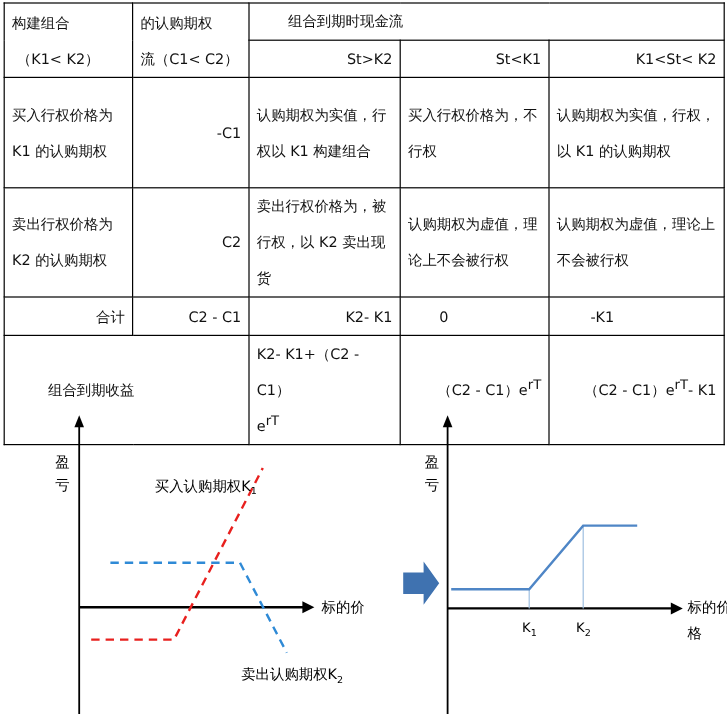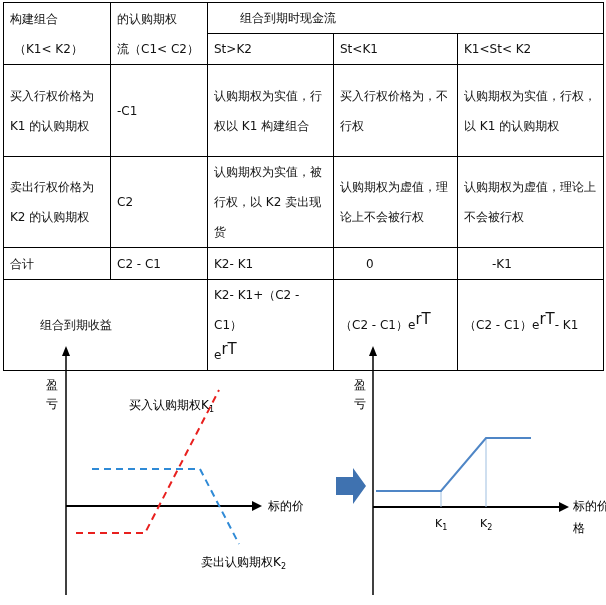--- a/index.html
+++ b/index.html
@@ -1,22 +1,22 @@
 <!DOCTYPE html>
 <html><head>
 <meta charset="utf-8">
 <style>
   html, body { margin:0; padding:0; background:#fff; }
   body { width:606px; height:605px; position:relative; overflow:hidden;
          font-family:"DejaVu Sans","Liberation Sans",sans-serif; color:#111; }
   table.opt { position:absolute; left:3px; top:2px; border-collapse:collapse; table-layout:fixed; font-size:12px; }
   table.opt td { border:1px solid #000; padding:0 6px; vertical-align:middle; line-height:30px; }
-  .c { text-align:left; }
+  .c { text-align:right; }
   .l { text-align:left; }
-  sup { font-size:15px; line-height:0; }
+  sup { font-size:11px; line-height:0; }
   .chart { position:absolute; }
   .chart text { font-family:"DejaVu Sans",sans-serif; }
 </style>
 </head>
 <body>
 
 <table class="opt">
   <colgroup>
     <col style="width:107px">
       <col style="width:97px">
@@ -44,21 +44,21 @@
   <tr style="height:92px">
     <td class="l">买入行权价格为 K1 的认购期权</td>
     <td class="c">-C1</td>
     <td class="l">认购期权为实值，行权以 K1 构建组合</td>
     <td class="l">买入行权价格为，不行权</td>
     <td class="l">认购期权为实值，行权，以 K1 的认购期权</td>
   </tr>
   <tr style="height:91px">
     <td class="l">卖出行权价格为 K2 的认购期权</td>
     <td class="c">C2</td>
-    <td class="l">认购期权为实值，被行权，以 K2 卖出现货</td>
+    <td class="l">卖出行权价格为，被行权，以 K2 卖出现货</td>
     <td class="l">认购期权为虚值，理论上不会被行权</td>
     <td class="l">认购期权为虚值，理论上不会被行权</td>
   </tr>
   <tr style="height:32px">
     <td class="c">合计</td>
     <td class="c">C2 - C1</td>
     <td class="c">K2- K1</td>
     <td class="l" style="padding-left:32px">0</td>
     <td class="l" style="padding-left:34px">-K1</td>
   </tr>

